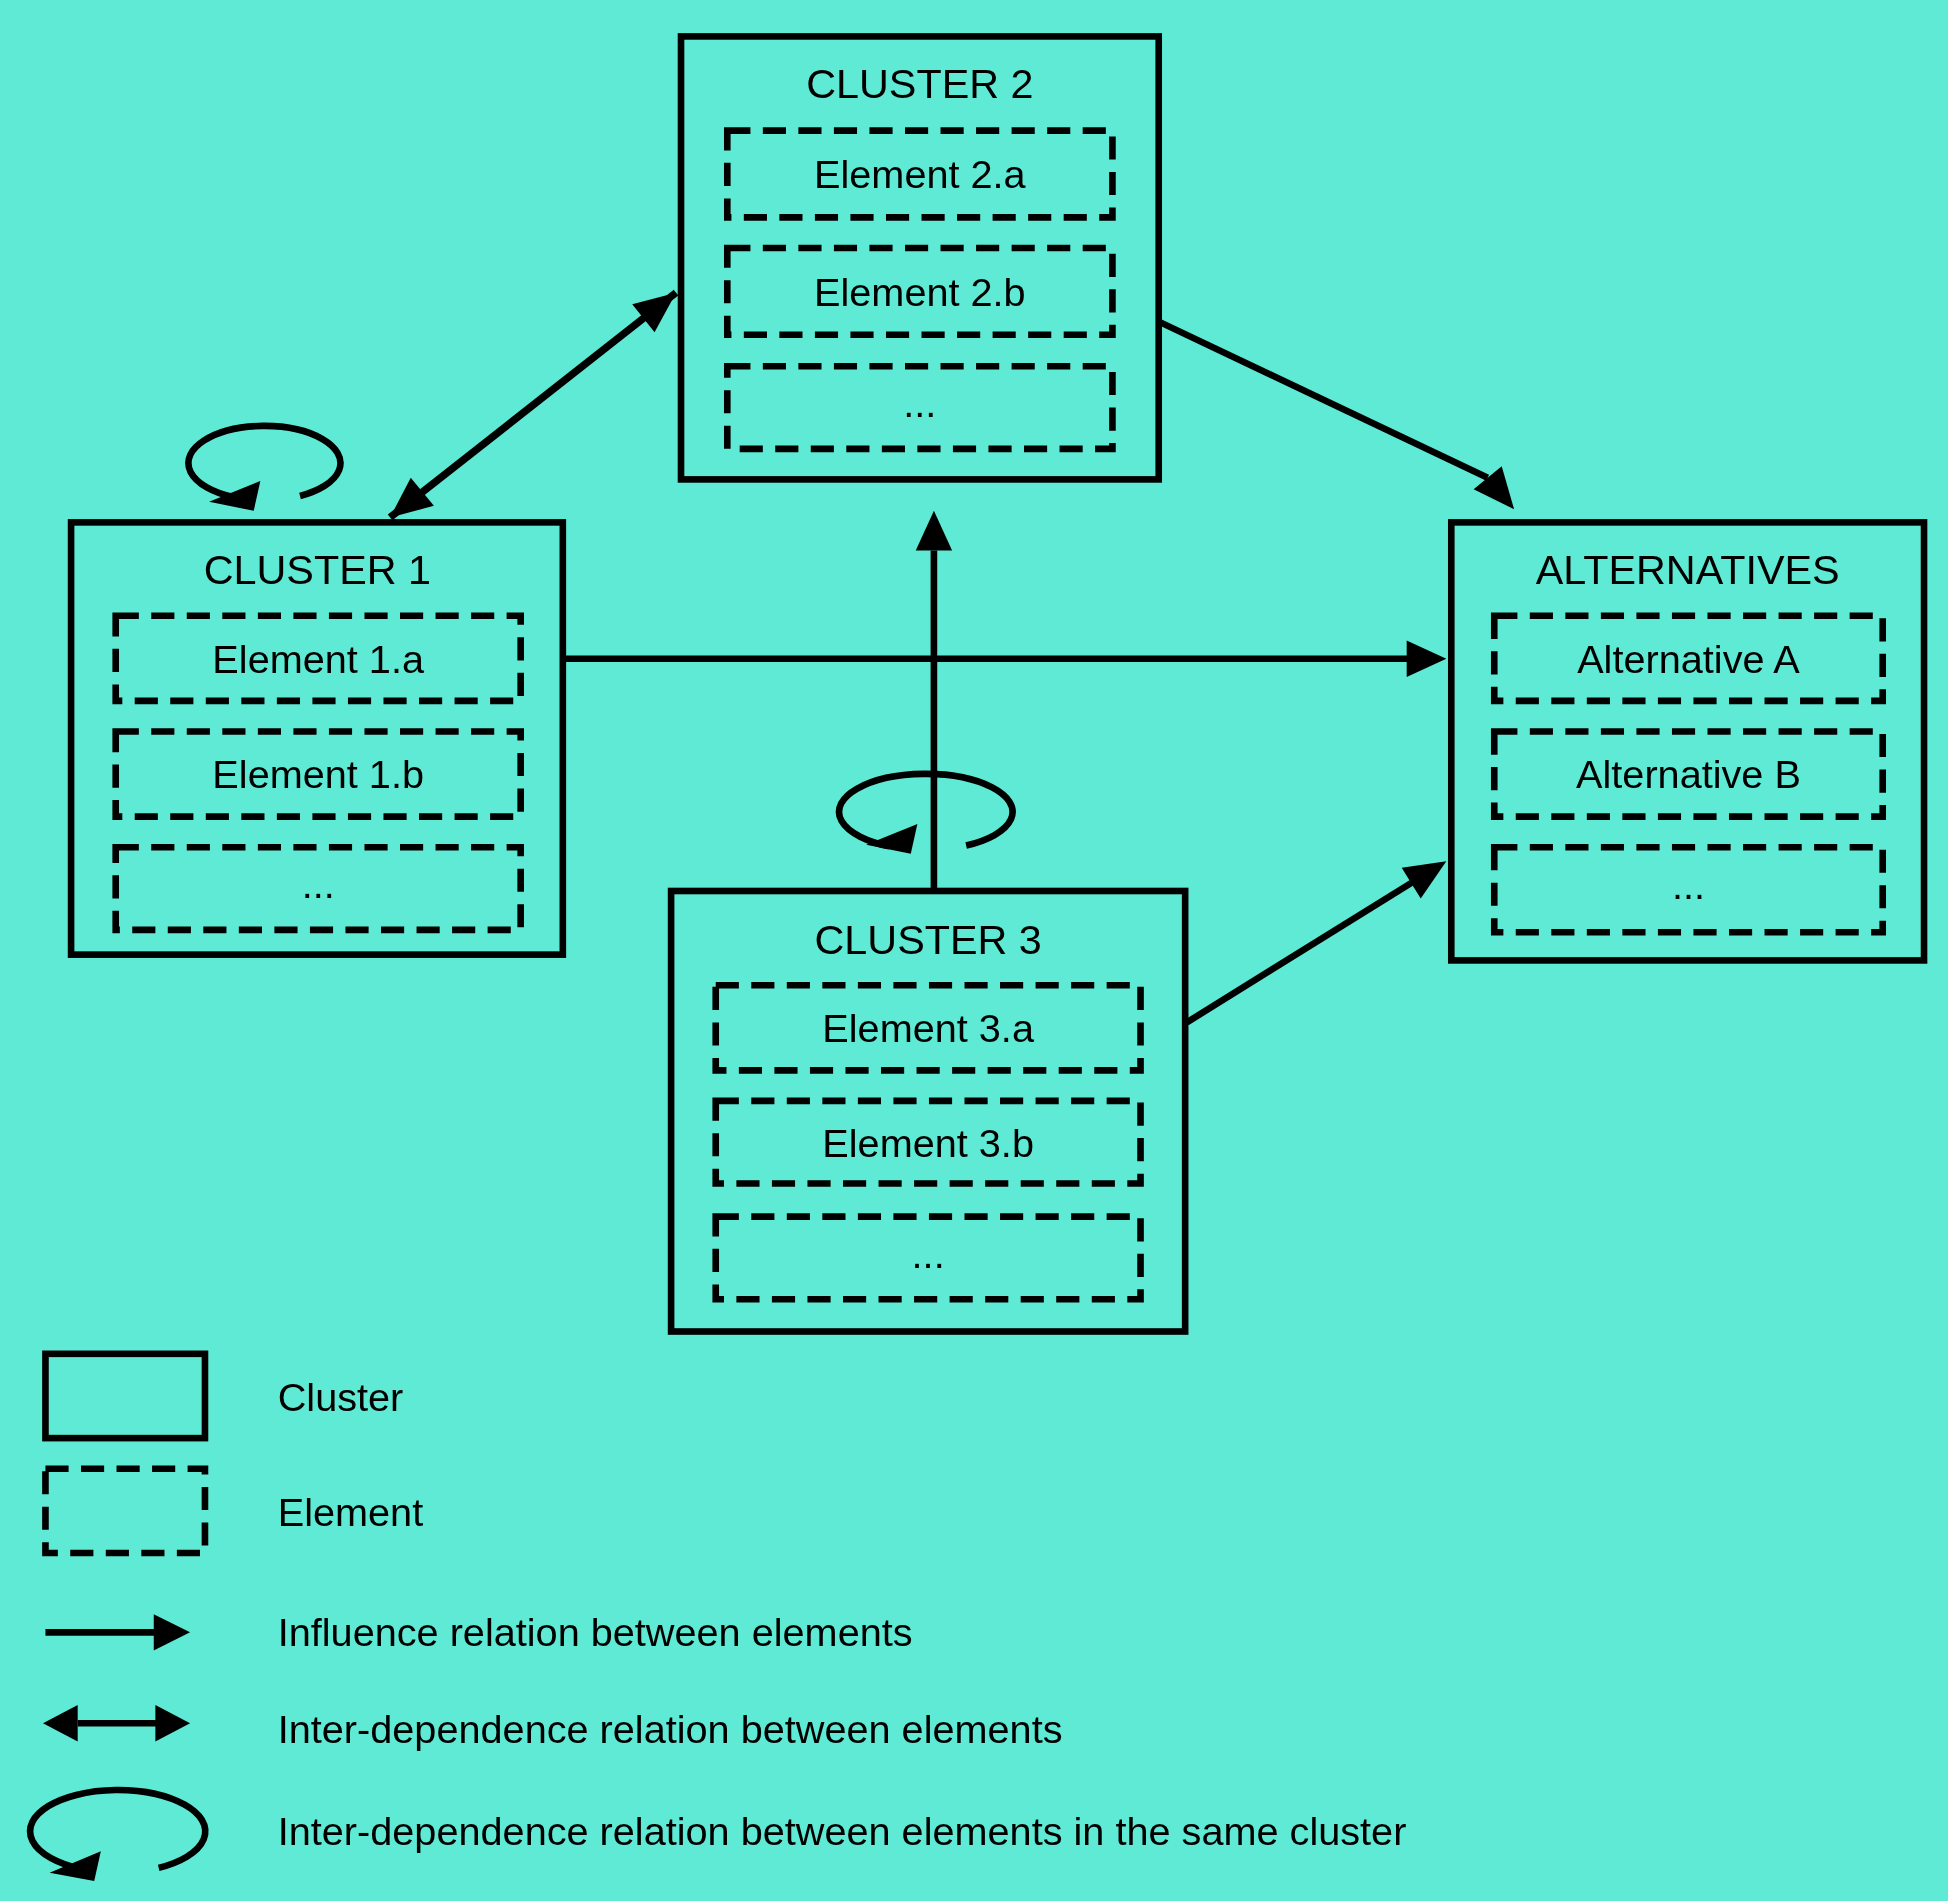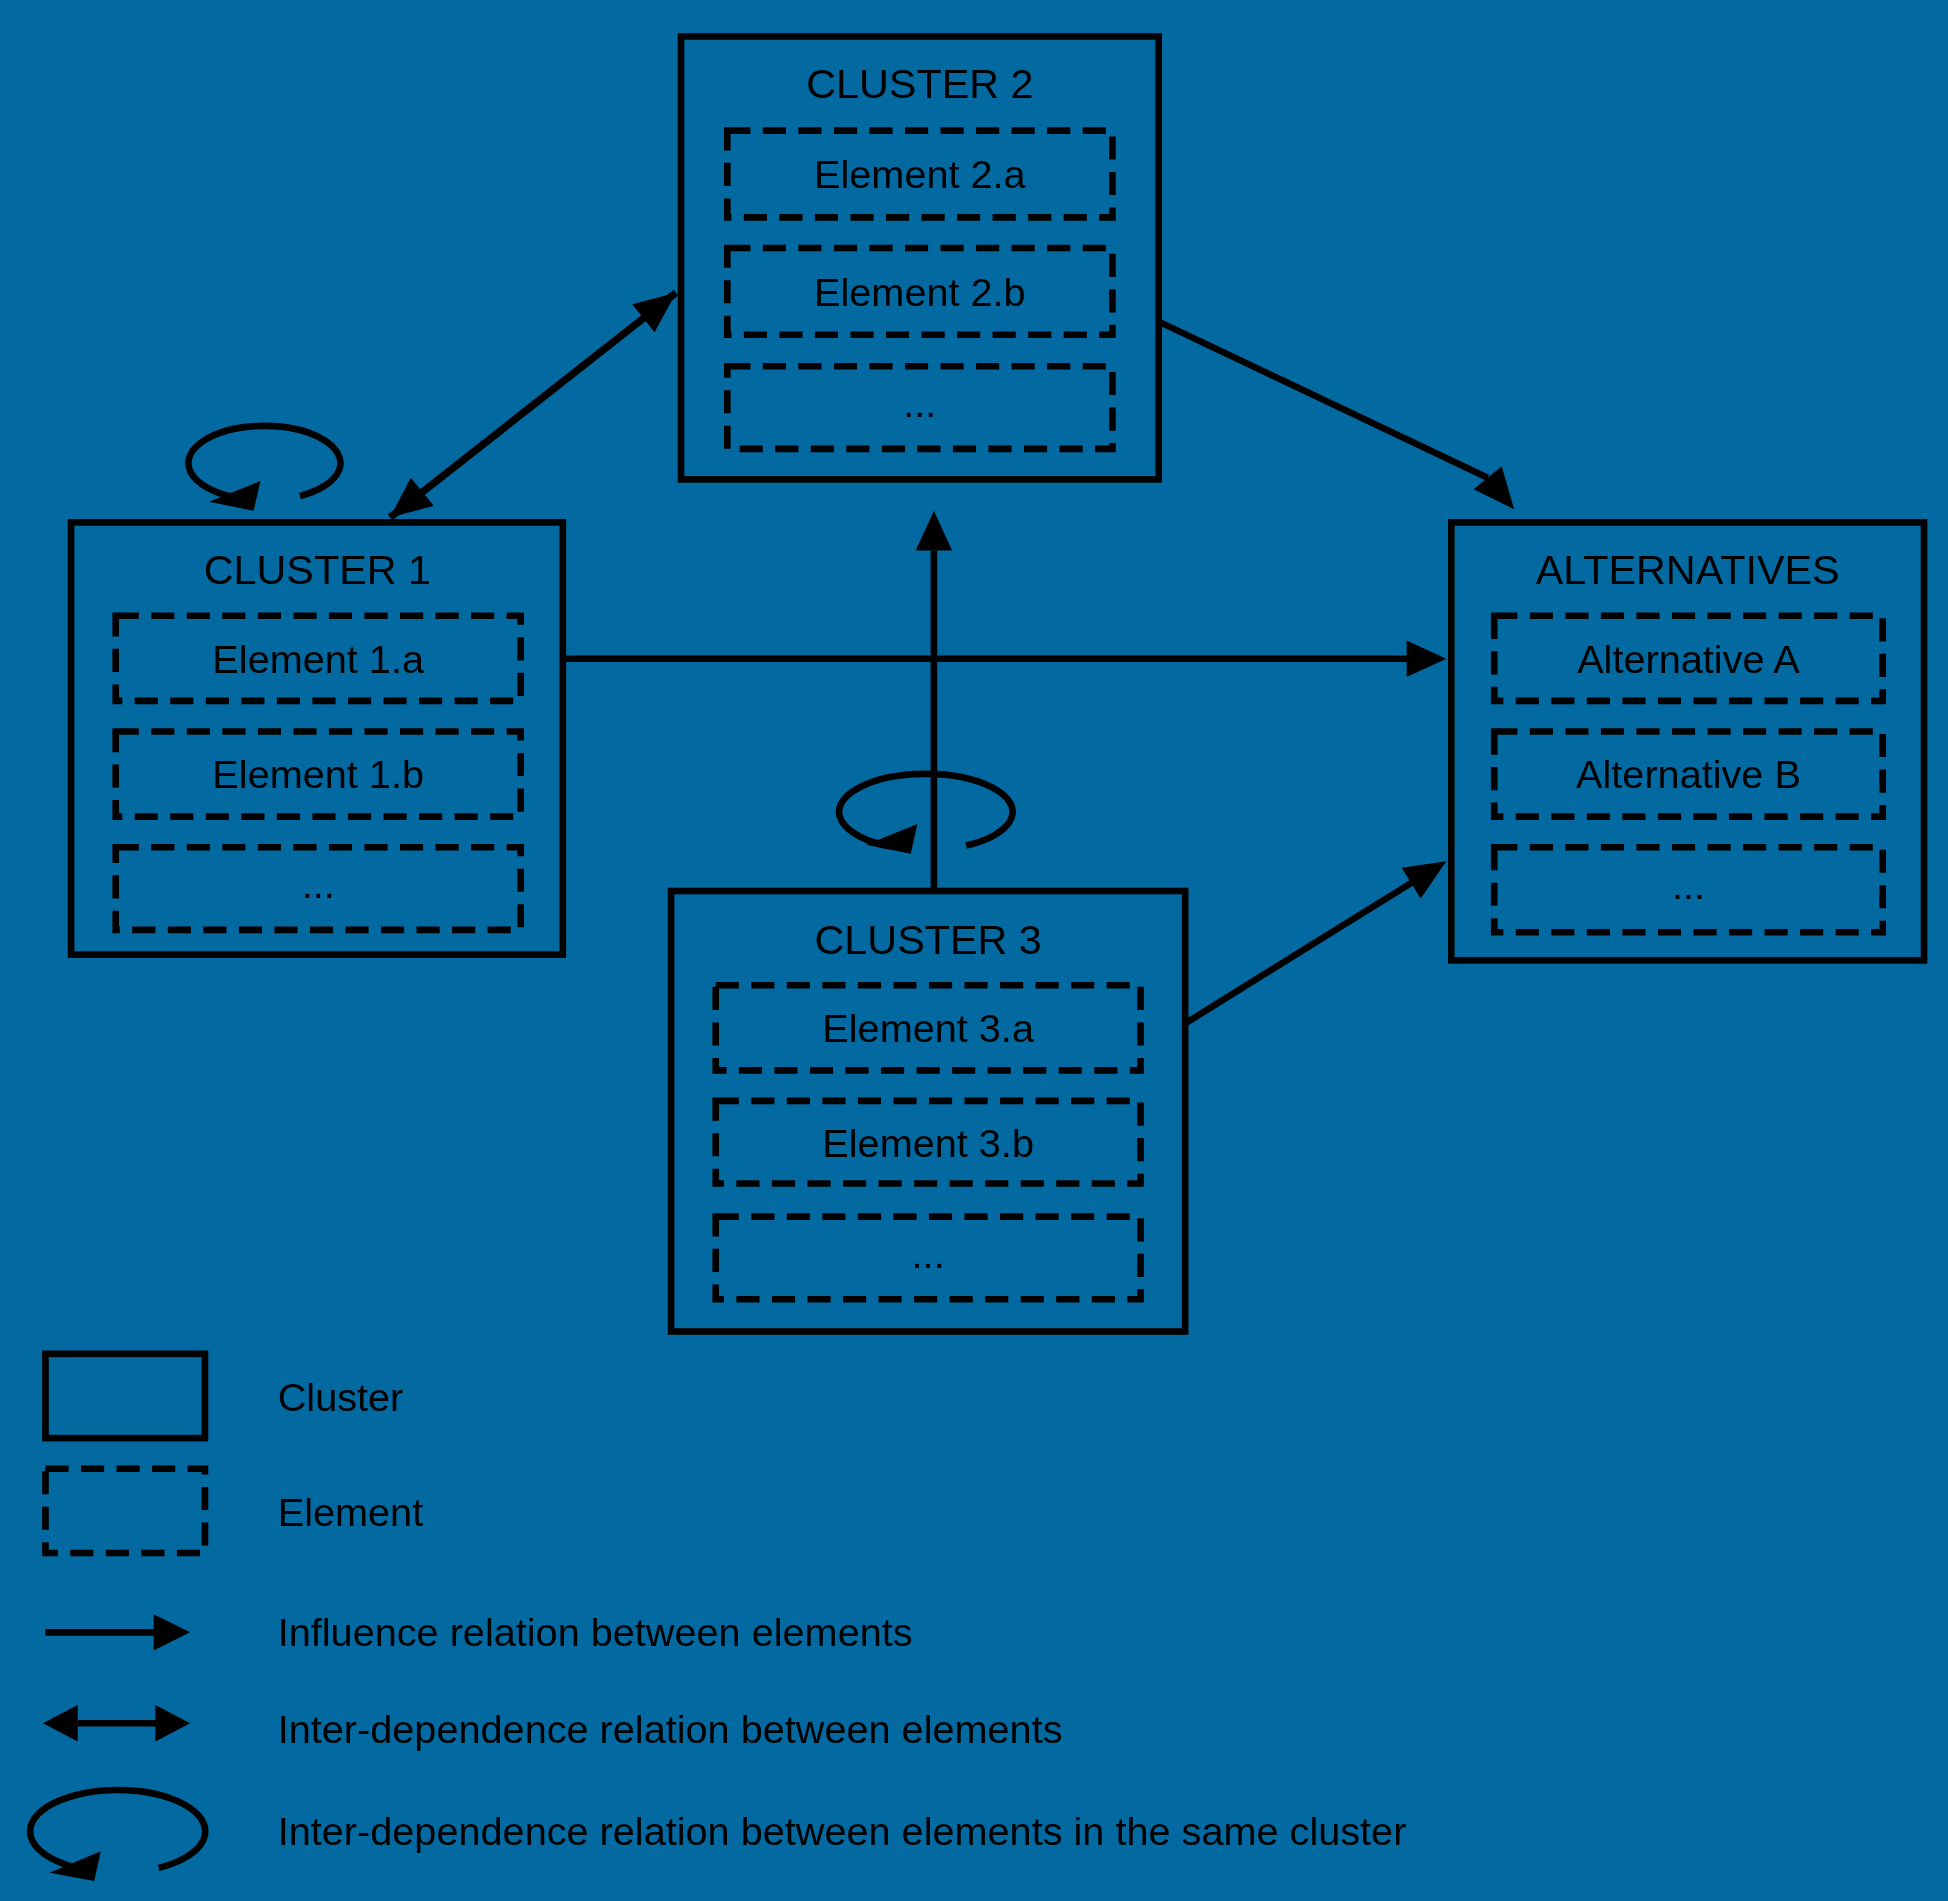--- a/index.html
+++ b/index.html
@@ -1,16 +1,16 @@
 <!DOCTYPE html>
 <html style="font-size:13.2px"><head>
 <meta charset="utf-8">
 <style>
   html, body { margin: 0; padding: 0; background: #ffffff; }
-  .page { width: 1948px; height: 1901px; position: relative; background: #0369a1; }
+  .page { width: 1948px; height: 1901px; position: relative; background: #5eead4; }
   svg { display: block; }
   text {
     font-family: "Liberation Sans", sans-serif;
     fill: #000000;
   }
   .title-text   { font-size: 50px; }
   .element-text { font-size: 48px; }
   .legend-text  { font-size: 48px; }
   .cluster-box {
     fill: none; stroke: #000000; stroke-width: 8;

